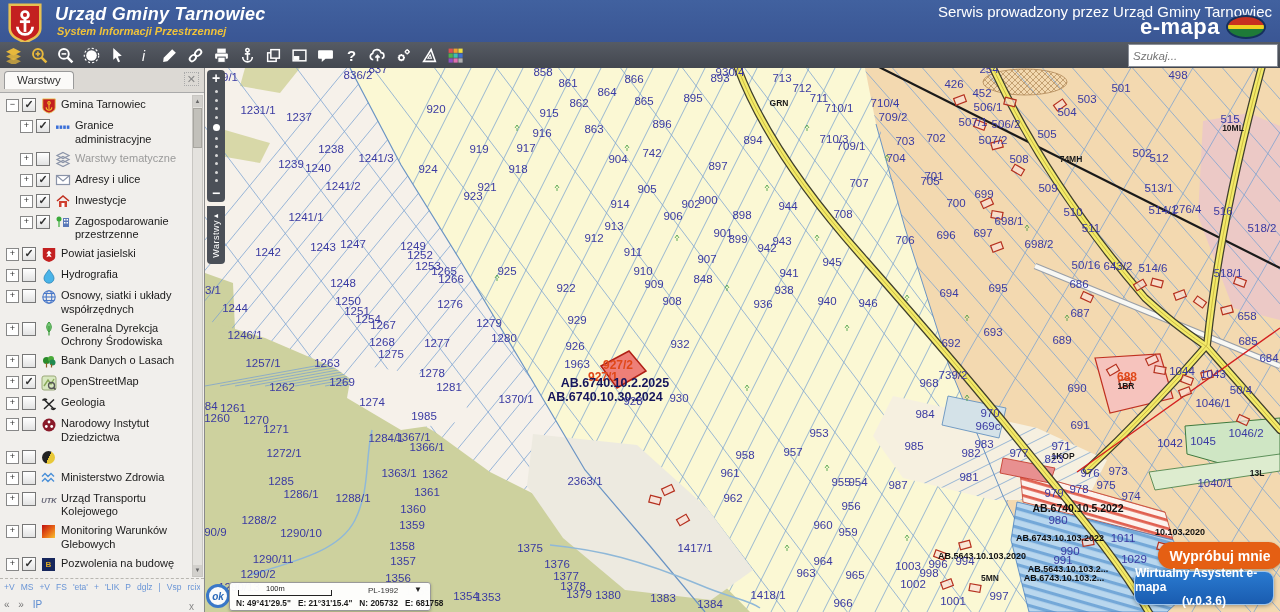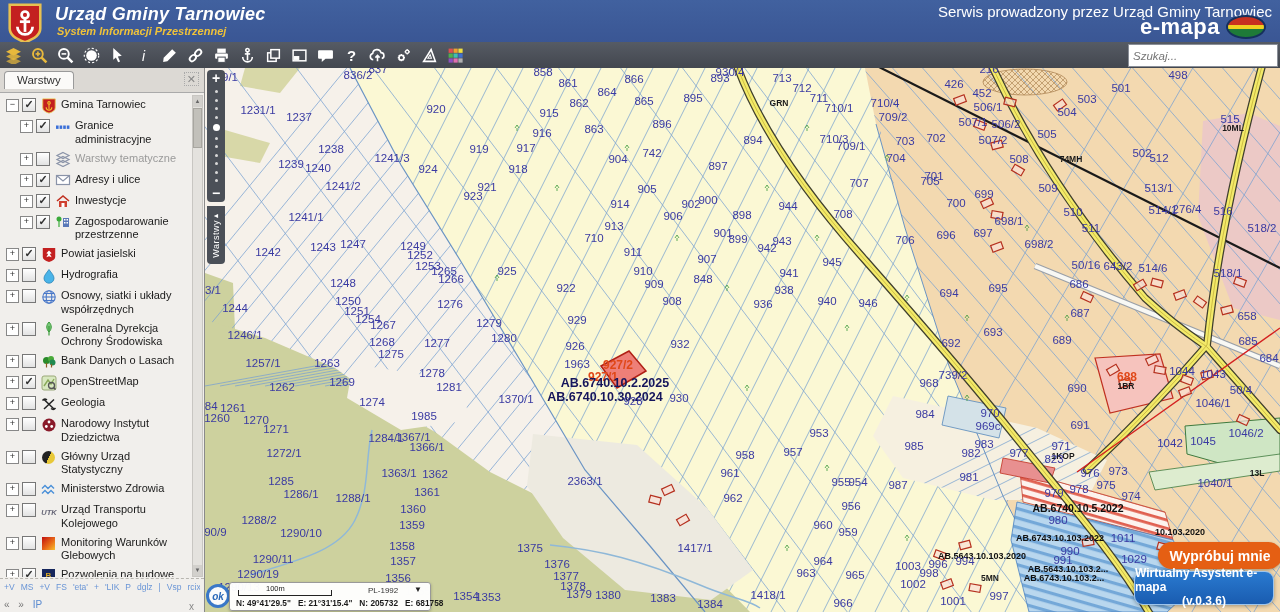--- a/index.html
+++ b/index.html
@@ -452,21 +452,20 @@
             </svg>
           </span>
           <span class="tlabel">Narodowy Instytut Dziedzictwa</span>
         </div>
         <div class="trow">
           <span class="exp">+</span>
           <span class="cb"></span>
           <span class="licon">
             <span style="width:13px;height:13px;border-radius:50%;background:linear-gradient(115deg,#222 52%,#e8c838 52%);display:inline-block"></span>
           </span>
-          <span class="tlabel">Główny Urząd Statystyczny</span>
         </div>
         <div class="trow">
           <span class="exp">+</span>
           <span class="cb"></span>
           <span class="licon">
             <svg viewBox="0 0 16 16" stroke="#4a90d8" stroke-width="1.4" fill="none">
               <path d="M1,6.5 l3,-3 3,3 3,-3 3,3"></path>
               <path d="M1,11.5 l3,-3 3,3 3,-3 3,3"></path>
             </svg>
           </span>
@@ -828,21 +827,21 @@
         <span class="ml" style="left: 25px; top: 9px;">9/1</span>
         <span class="ml" style="left: 153px; top: 7px;">836/2</span>
         <span class="ml" style="left: 173px; top: 1px;">837</span>
         <span class="ml" style="left: 338px; top: 4px;">858</span>
         <span class="ml" style="left: 344px; top: 45px;">915</span>
         <span class="ml" style="left: 53px; top: 42px;">1231/1</span>
         <span class="ml" style="left: 94px; top: 49px;">1237</span>
         <span class="ml" style="left: 78px; top: 81px; margin-left: 48px;">1238</span>
         <span class="ml" style="left: 86px; top: 96px;">1239</span>
         <span class="ml" style="left: 113px; top: 100px;">1240</span>
-        <span class="ml" style="left: 171px; top: 90px; margin-left: 16px;">1241/3</span>
+        <span class="ml" style="left: 171px; top: 90px;">1241/3</span>
         <span class="ml" style="left: 138px; top: 118px;">1241/2</span>
         <span class="ml" style="left: 101px; top: 149px;">1241/1</span>
         <span class="ml" style="left: 63px; top: 184px;">1242</span>
         <span class="ml" style="left: 118px; top: 179px;">1243</span>
         <span class="ml" style="left: 148px; top: 176px;">1247</span>
         <span class="ml" style="left: 208px; top: 178px;">1249</span>
         <span class="ml" style="left: 215px; top: 187px;">1252</span>
         <span class="ml" style="left: 223px; top: 198px;">1253</span>
         <span class="ml" style="left: 239px; top: 203px;">1265</span>
         <span class="ml" style="left: 246px; top: 211px;">1266</span>
@@ -883,21 +882,21 @@
         <span class="ml" style="left: 515px; top: 10px;">893</span>
         <span class="ml" style="left: 488px; top: 30px;">895</span>
         <span class="ml" style="left: 457px; top: 56px;">896</span>
         <span class="ml" style="left: 548px; top: 72px;">894</span>
         <span class="ml" style="left: 513px; top: 98px;">897</span>
         <span class="ml" style="left: 447px; top: 85px;">742</span>
         <span class="ml" style="left: 413px; top: 91px;">904</span>
         <span class="ml" style="left: 442px; top: 121px;">905</span>
         <span class="ml" style="left: 415px; top: 136px;">914</span>
         <span class="ml" style="left: 409px; top: 158px;">913</span>
-        <span class="ml" style="left: 389px; top: 170px;">710</span>
+        <span class="ml" style="left: 389px; top: 170px;">912</span>
         <span class="ml" style="left: 428px; top: 184px;">911</span>
         <span class="ml" style="left: 438px; top: 203px;">910</span>
         <span class="ml" style="left: 449px; top: 216px;">909</span>
         <span class="ml" style="left: 467px; top: 233px;">908</span>
         <span class="ml" style="left: 486px; top: 136px;">902</span>
         <span class="ml" style="left: 503px; top: 132px;">900</span>
         <span class="ml" style="left: 468px; top: 148px;">906</span>
         <span class="ml" style="left: 537px; top: 147px;">898</span>
         <span class="ml" style="left: 510px; top: 165px; margin-left: 8px;">901</span>
         <span class="ml" style="left: 533px; top: 171px;">899</span>
@@ -931,21 +930,21 @@
         <span class="ml" style="left: 725px; top: 113px;">705</span>
         <span class="ml" style="left: 729px; top: 108px;">701</span>
         <span class="ml" style="left: 751px; top: 135px;">700</span>
         <span class="ml" style="left: 700px; top: 172px;">706</span>
         <span class="ml" style="left: 741px; top: 167px;">696</span>
         <span class="ml" style="left: 778px; top: 165px;">697</span>
         <span class="ml" style="left: 804px; top: 153px;">698/1</span>
         <span class="ml" style="left: 834px; top: 176px;">698/2</span>
         <span class="ml" style="left: 779px; top: 126px;">699</span>
         <span class="ml" style="left: 749px; top: 16px;">426</span>
-        <span class="ml" style="left: 784px; top: 1px;">216</span>
+        <span class="ml" style="left: 784px; top: 1px;">254</span>
         <span class="ml" style="left: 777px; top: 25px;">452</span>
         <span class="ml" style="left: 783px; top: 39px;">506/1</span>
         <span class="ml" style="left: 768px; top: 54px;">507/1</span>
         <span class="ml" style="left: 801px; top: 56px;">506/2</span>
         <span class="ml" style="left: 788px; top: 72px;">507/2</span>
         <span class="ml" style="left: 842px; top: 66px;">505</span>
         <span class="ml" style="left: 882px; top: 31px;">503</span>
         <span class="ml" style="left: 862px; top: 44px;">504</span>
         <span class="ml" style="left: 916px; top: 20px;">501</span>
         <span class="ml" style="left: 973px; top: 7px;">498</span>
@@ -1056,21 +1055,21 @@
         <span class="ml" style="left: 194px; top: 405px;">1363/1</span>
         <span class="ml" style="left: 230px; top: 406px;">1362</span>
         <span class="ml" style="left: 222px; top: 424px;">1361</span>
         <span class="ml" style="left: 76px; top: 413px;">1285</span>
         <span class="ml" style="left: 96px; top: 426px;">1286/1</span>
         <span class="ml" style="left: 148px; top: 430px;">1288/1</span>
         <span class="ml" style="left: 54px; top: 452px;">1288/2</span>
         <span class="ml" style="left: 4px; top: 464px;">1290/9</span>
         <span class="ml" style="left: 96px; top: 465px;">1290/10</span>
         <span class="ml" style="left: 68px; top: 491px;">1290/11</span>
-        <span class="ml" style="left: 53px; top: 506px;">1290/19</span>
+        <span class="ml" style="left: 53px; top: 506px;">1290/2</span>
         <span class="ml" style="left: 34px; top: 519px;">1290/13</span>
         <span class="ml" style="left: 208px; top: 441px;">1360</span>
         <span class="ml" style="left: 207px; top: 457px;">1359</span>
         <span class="ml" style="left: 197px; top: 478px;">1358</span>
         <span class="ml" style="left: 198px; top: 493px;">1357</span>
         <span class="ml" style="left: 193px; top: 510px;">1356</span>
         <span class="ml" style="left: 261px; top: 528px;">1354</span>
         <span class="ml gray" style="left: 213px; top: 523px;">1355</span>
         <span class="ml" style="left: 283px; top: 529px;">1353</span>
         <span class="ml" style="left: 325px; top: 480px;">1375</span>

